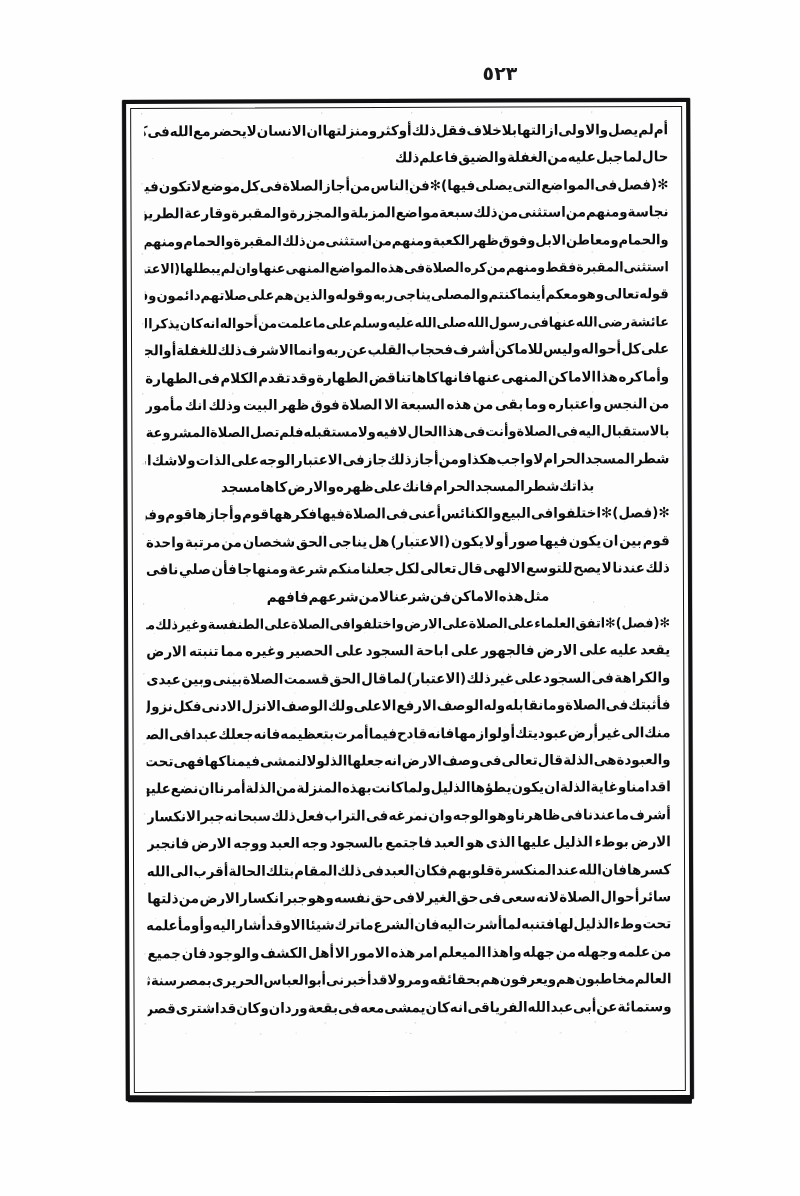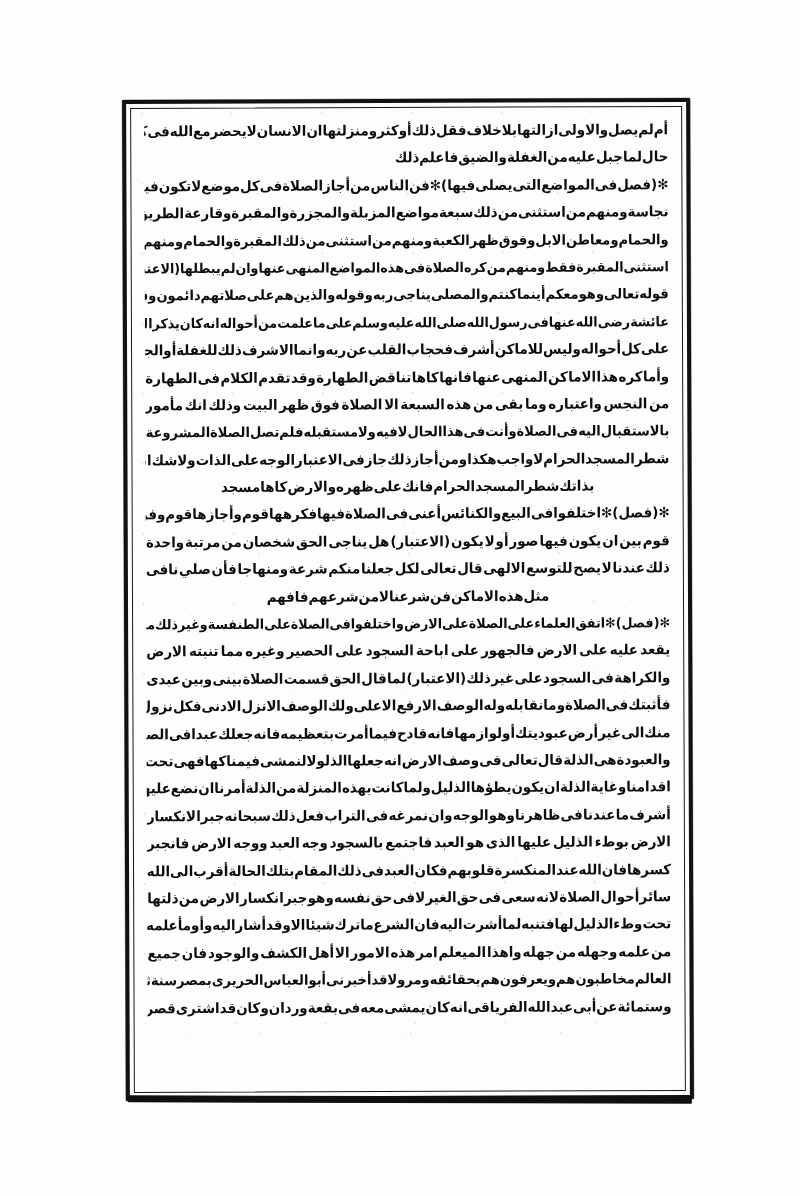--- a/index.html
+++ b/index.html
@@ -141,20 +141,23 @@
       radial-gradient(circle at 84% 71%, rgba(0,0,0,0.45) 0.6px, transparent 0.9px),
       radial-gradient(circle at 47% 88%, rgba(0,0,0,0.4) 0.5px, transparent 0.8px);
     background-size: 90px 70px, 130px 110px, 70px 95px, 150px 120px, 110px 85px;
   }
 </style>
 </head>
 <body>
 
 <div id="page">
 
+  <div class="folio">
+    <span class="folio-num">٥٢٣</span>
+  </div>
 
   <div class="frame-outer">
     <div class="frame-inner">
       <div class="textblock" id="textblock">
           <div class="line justify">
             <span class="stretch">
               <span class="word">أم</span>
               <span class="word">لم</span>
               <span class="word">يصل</span>
               <span class="word">والاولى</span>

